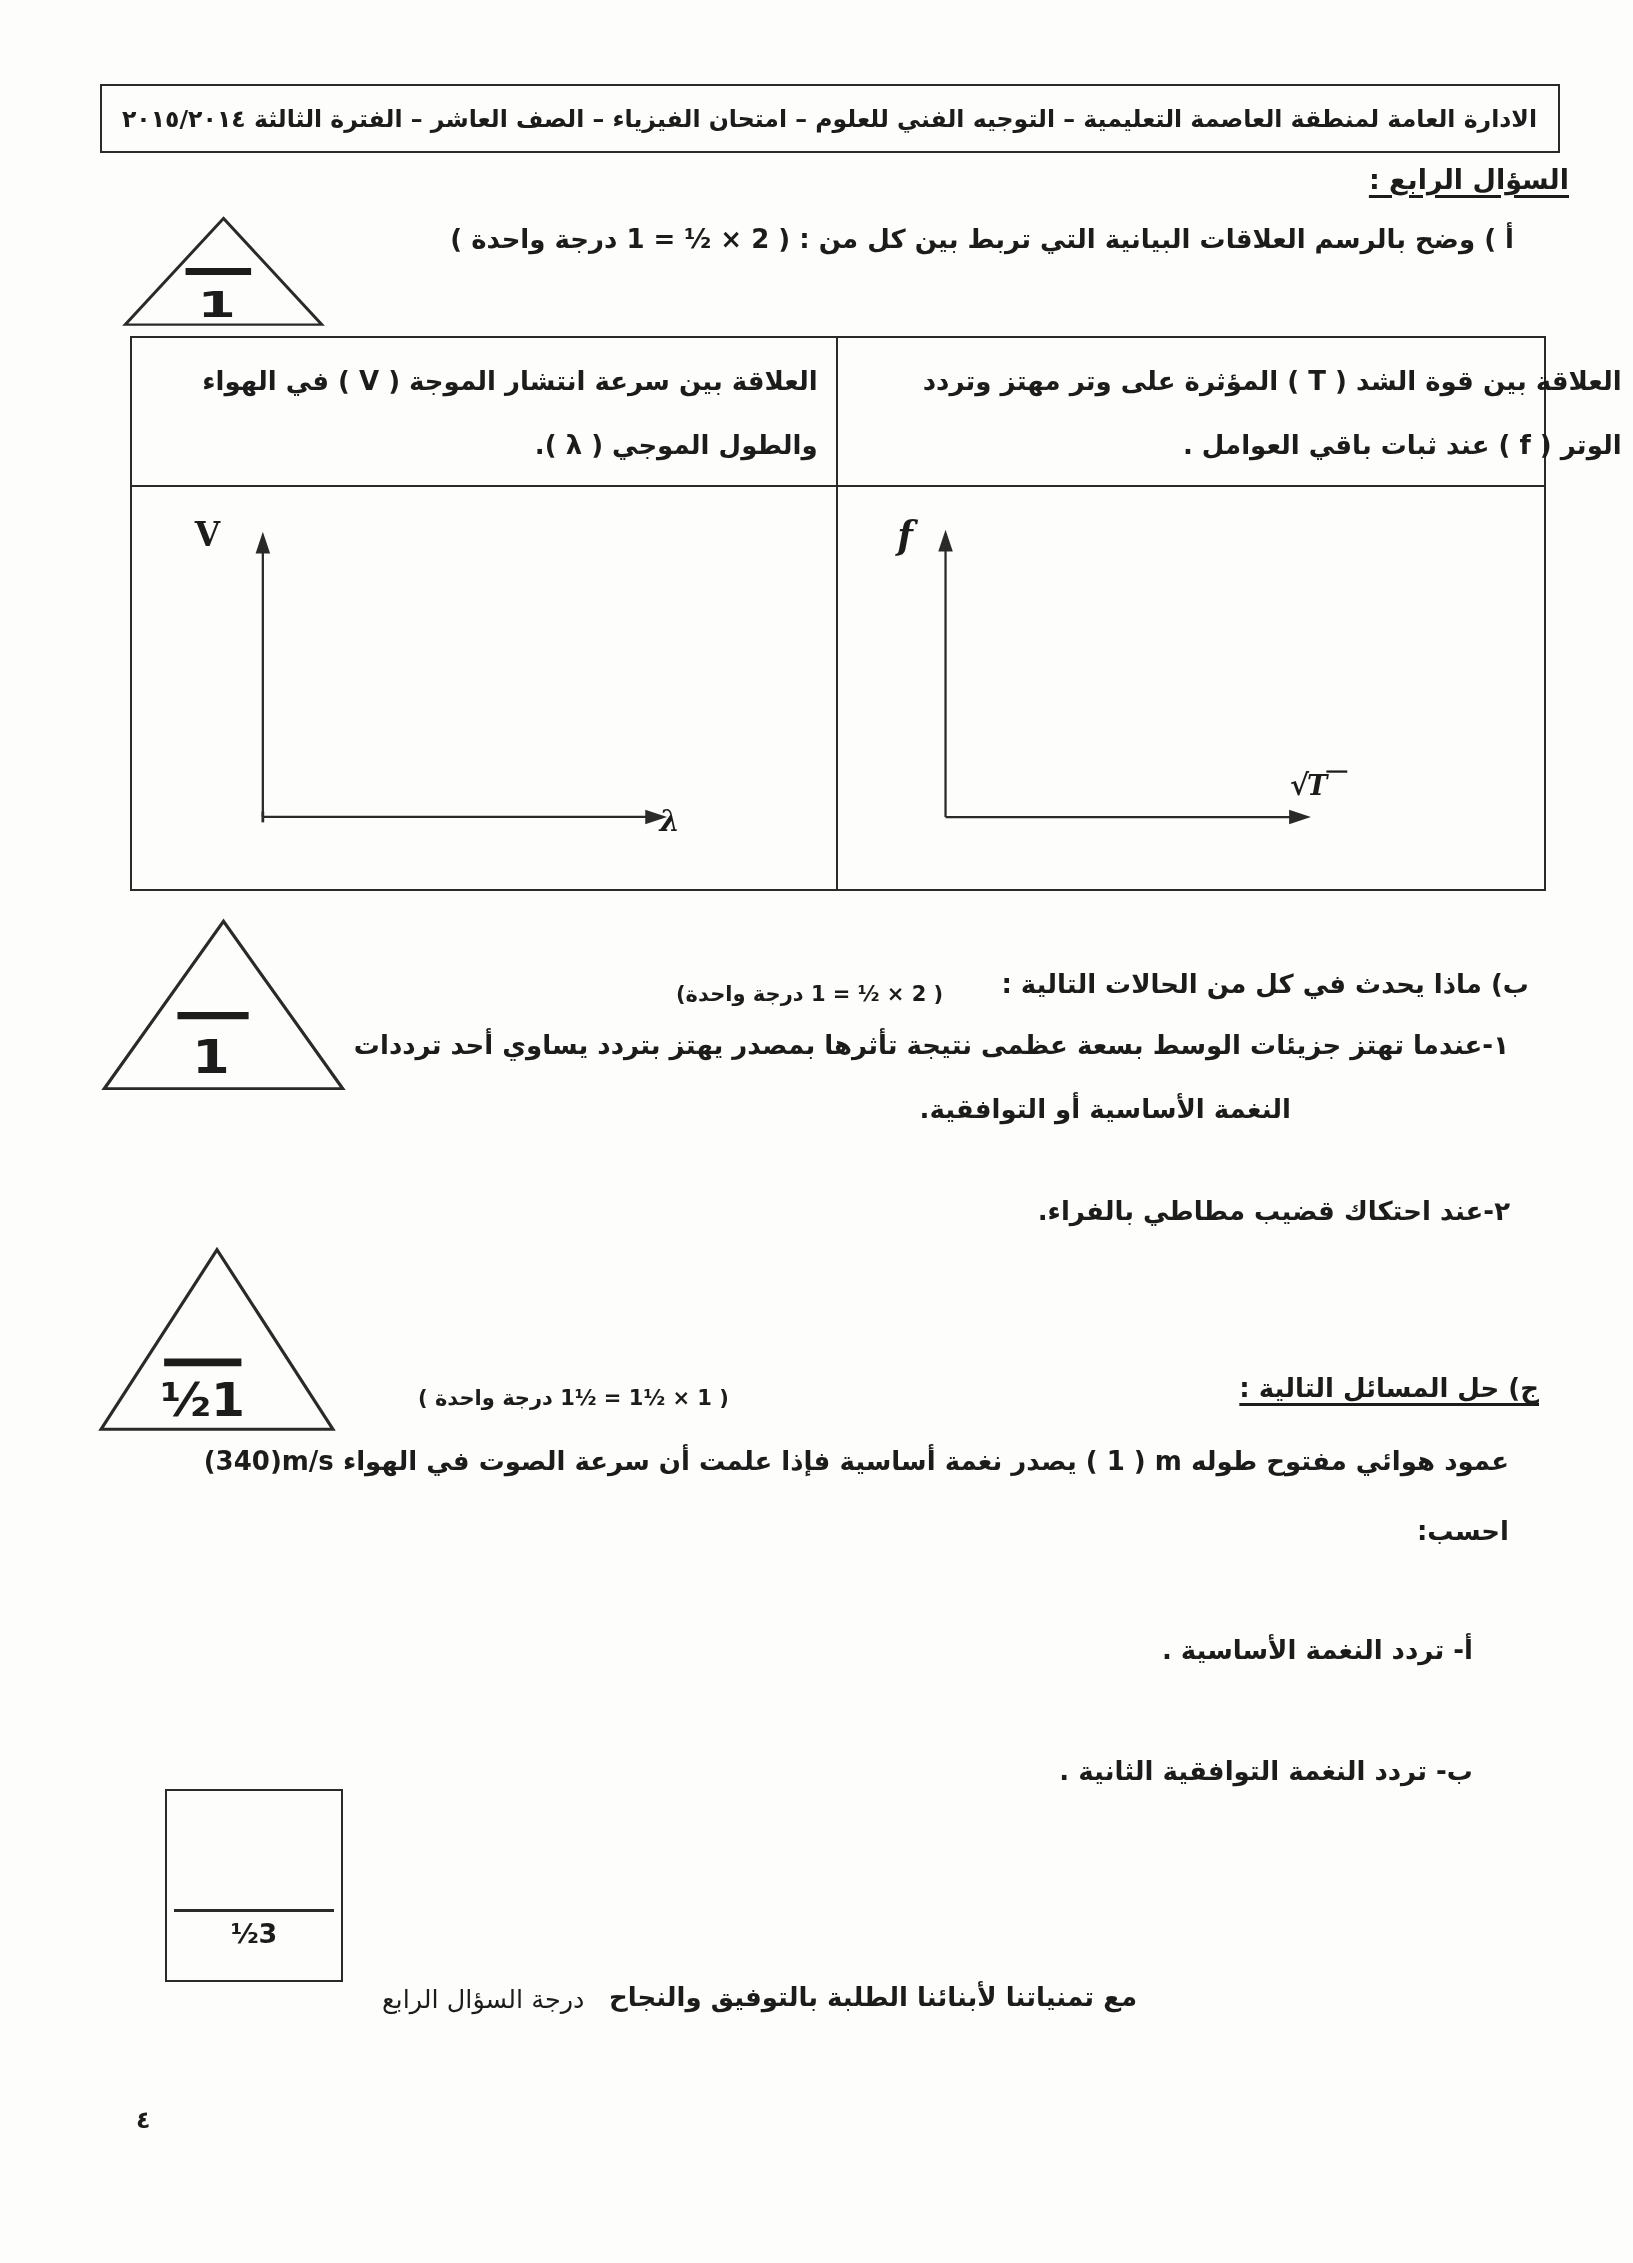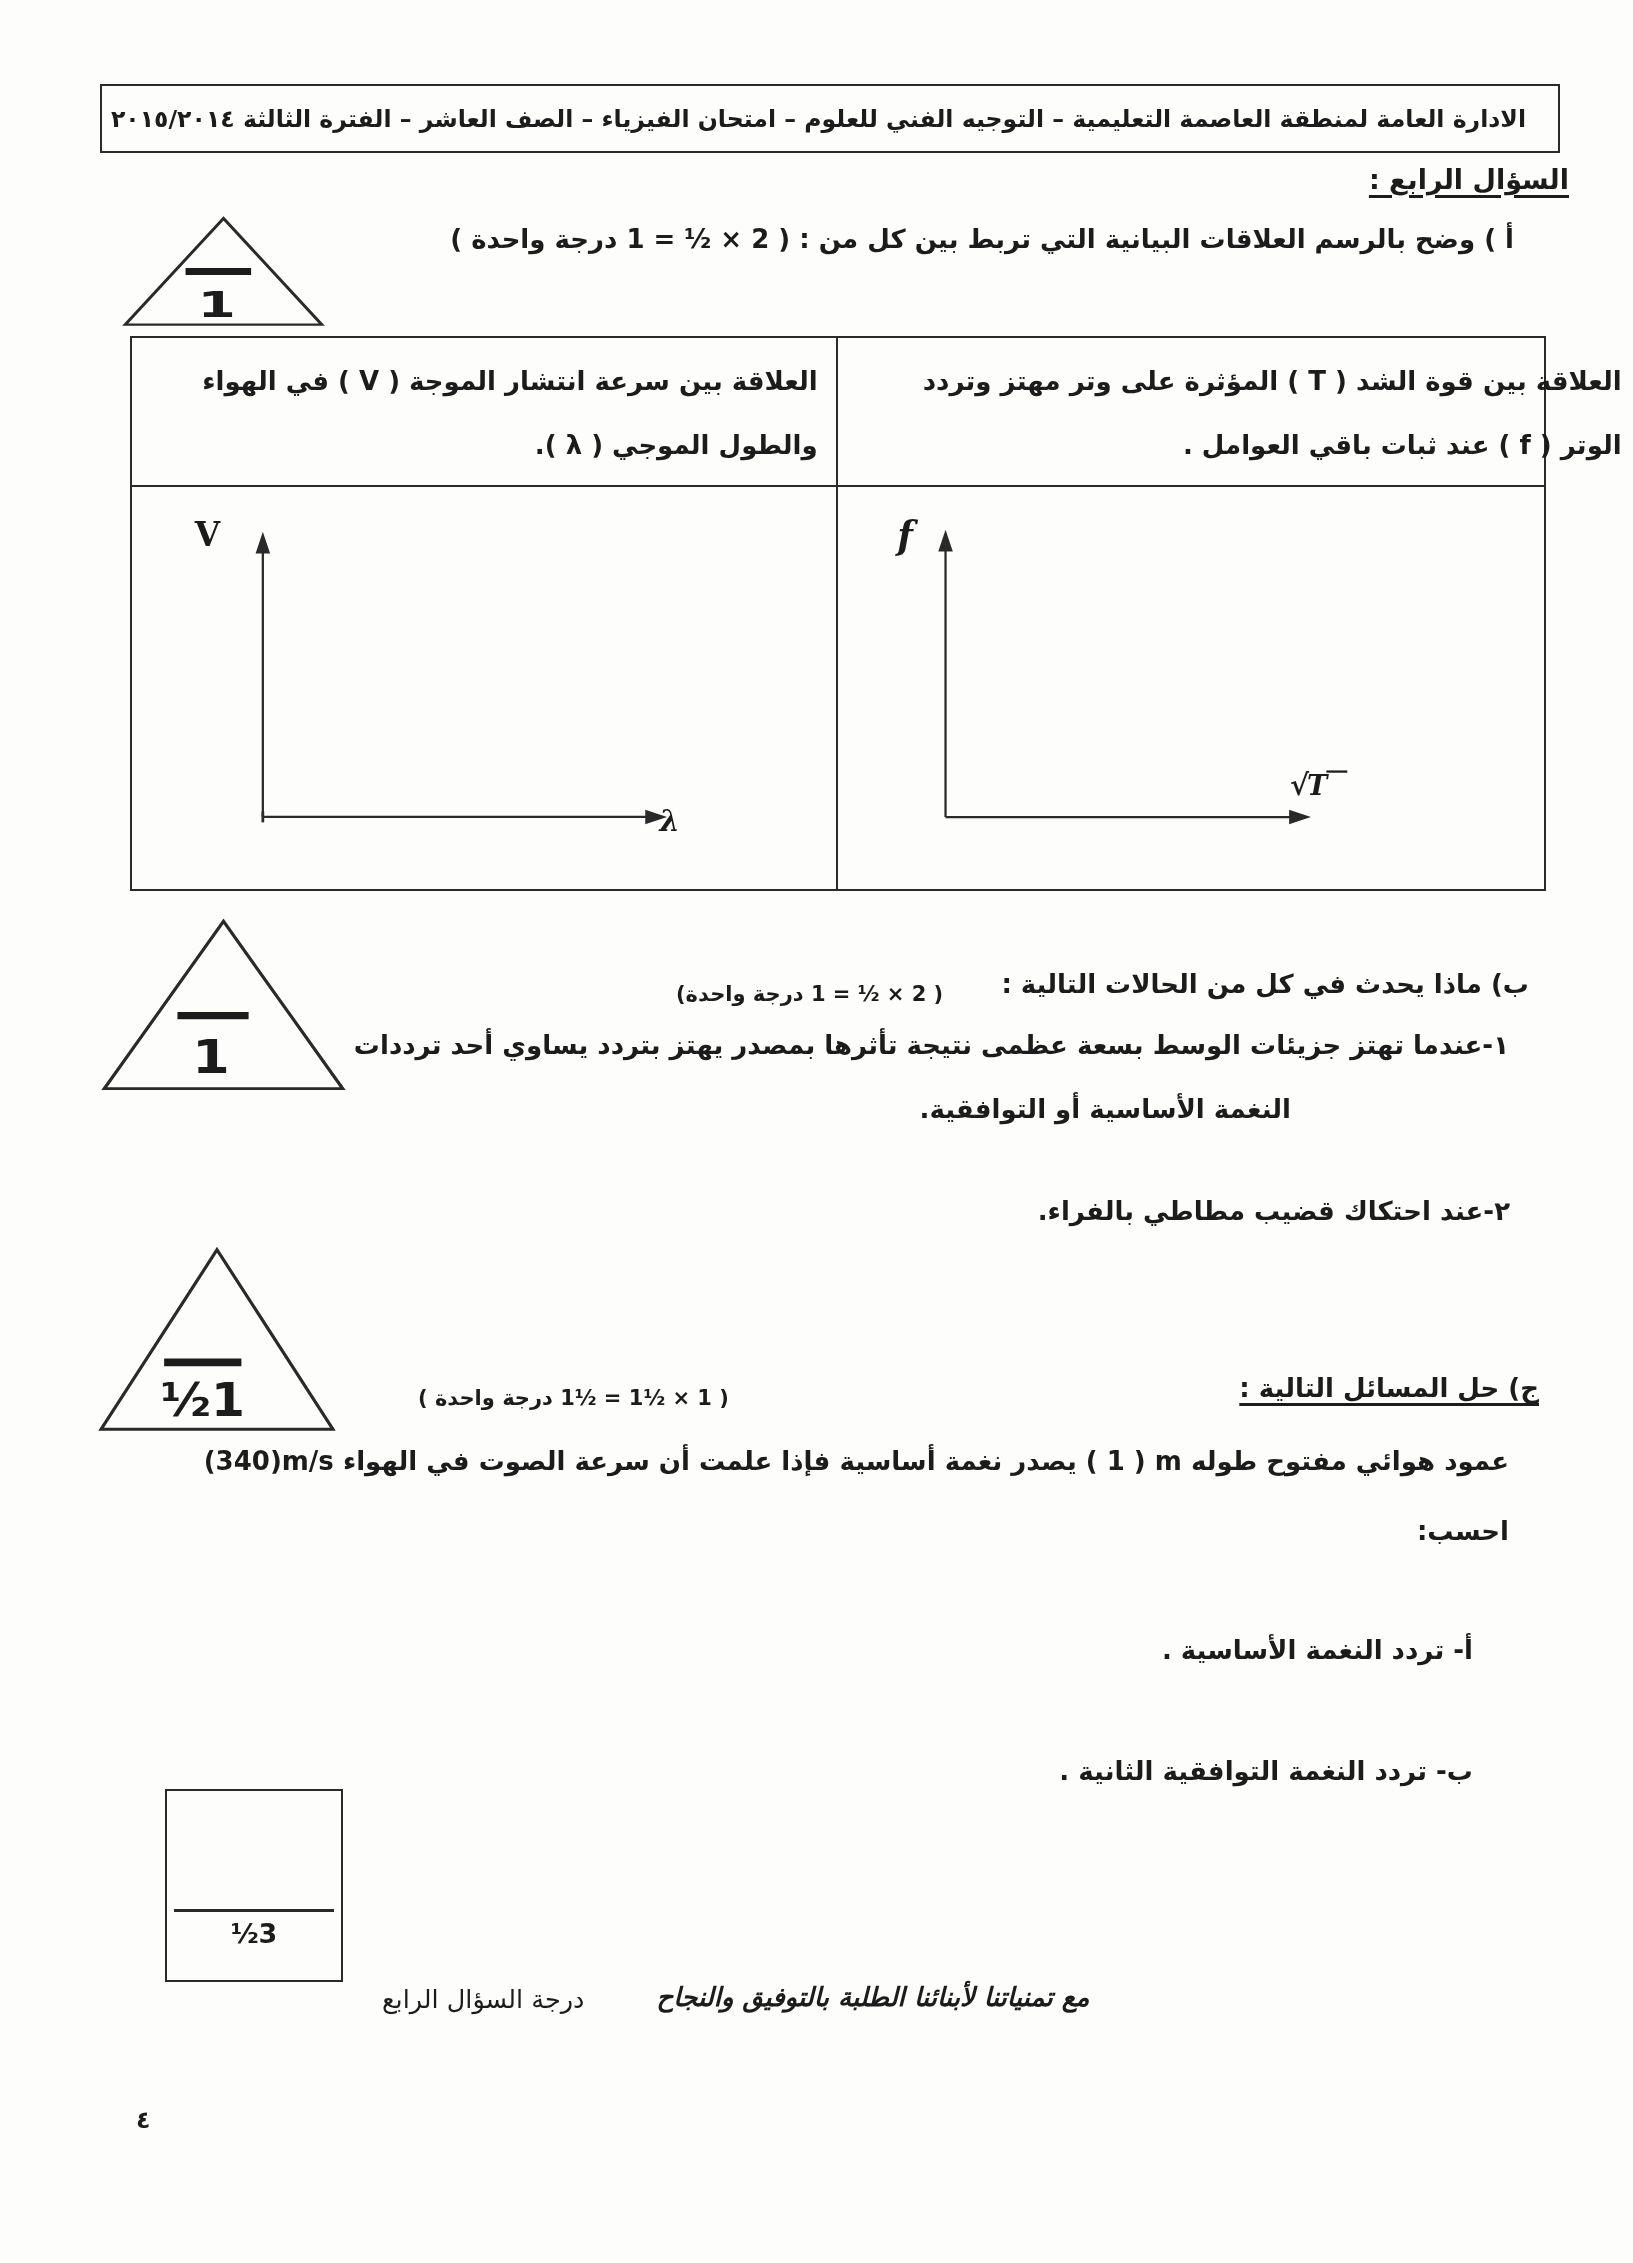--- a/index.html
+++ b/index.html
@@ -11,21 +11,21 @@
     direction:rtl;
     font-family:"DejaVu Sans",sans-serif;
     color:#1c1c1c;
     overflow:hidden;
   }
   .abs{position:absolute;}
   .header-box{
     left:100px;top:84px;width:1460px;height:69px;
     border:2.7px solid #2a2a2a;
     display:flex;align-items:center;
-    padding:0 32px 0 9px;box-sizing:border-box;
+    padding:0 21px 0 9px;box-sizing:border-box;
     font-size:23.6px;font-weight:bold;
     letter-spacing:0.2px;
     white-space:nowrap;
   }
   .q-title{
     right:65px;top:164px;font-size:27px;font-weight:bold;
     text-decoration:underline;text-decoration-thickness:2.7px;text-underline-offset:6.4px;
   }
   .line{font-size:26px;font-weight:bold;white-space:nowrap;}
   .grade-note{font-size:21px;font-weight:bold;white-space:nowrap;}
@@ -47,21 +47,21 @@
   .score-box{
     left:165px;top:1789px;width:178px;height:193px;
     border:2.7px solid #2a2a2a;box-sizing:border-box;padding-left:20px;
   }
   .score-divider{position:absolute;left:7.3px;right:7.3px;top:118px;height:2.7px;background:#2a2a2a;}
   .score-value{
     position:absolute;left:0;right:0;top:127px;text-align:center;
     font-size:27px;font-weight:bold;font-family:"DejaVu Sans",sans-serif;
   }
   .score-label{left:382px;top:1984px;font-size:25.5px;font-weight:normal;}
-  .wishes{left:564px;top:1982px;width:618px;text-align:center;font-size:26px;font-weight:bold;font-style:italic;}
+  .wishes{left:564px;top:1982px;width:618px;text-align:center;font-size:26px;font-weight:bold;}
   .page-num{left:136px;top:2106px;font-size:23.6px;font-weight:bold;}
 </style>
 </head>
 <body>
 
 <div class="page">
 
   <div class="abs header-box">
     <span>الادارة العامة لمنطقة العاصمة التعليمية – التوجيه الفني للعلوم – امتحان الفيزياء –  الصف العاشر  – الفترة الثالثة ٢٠١٥/٢٠١٤</span>
   </div>

